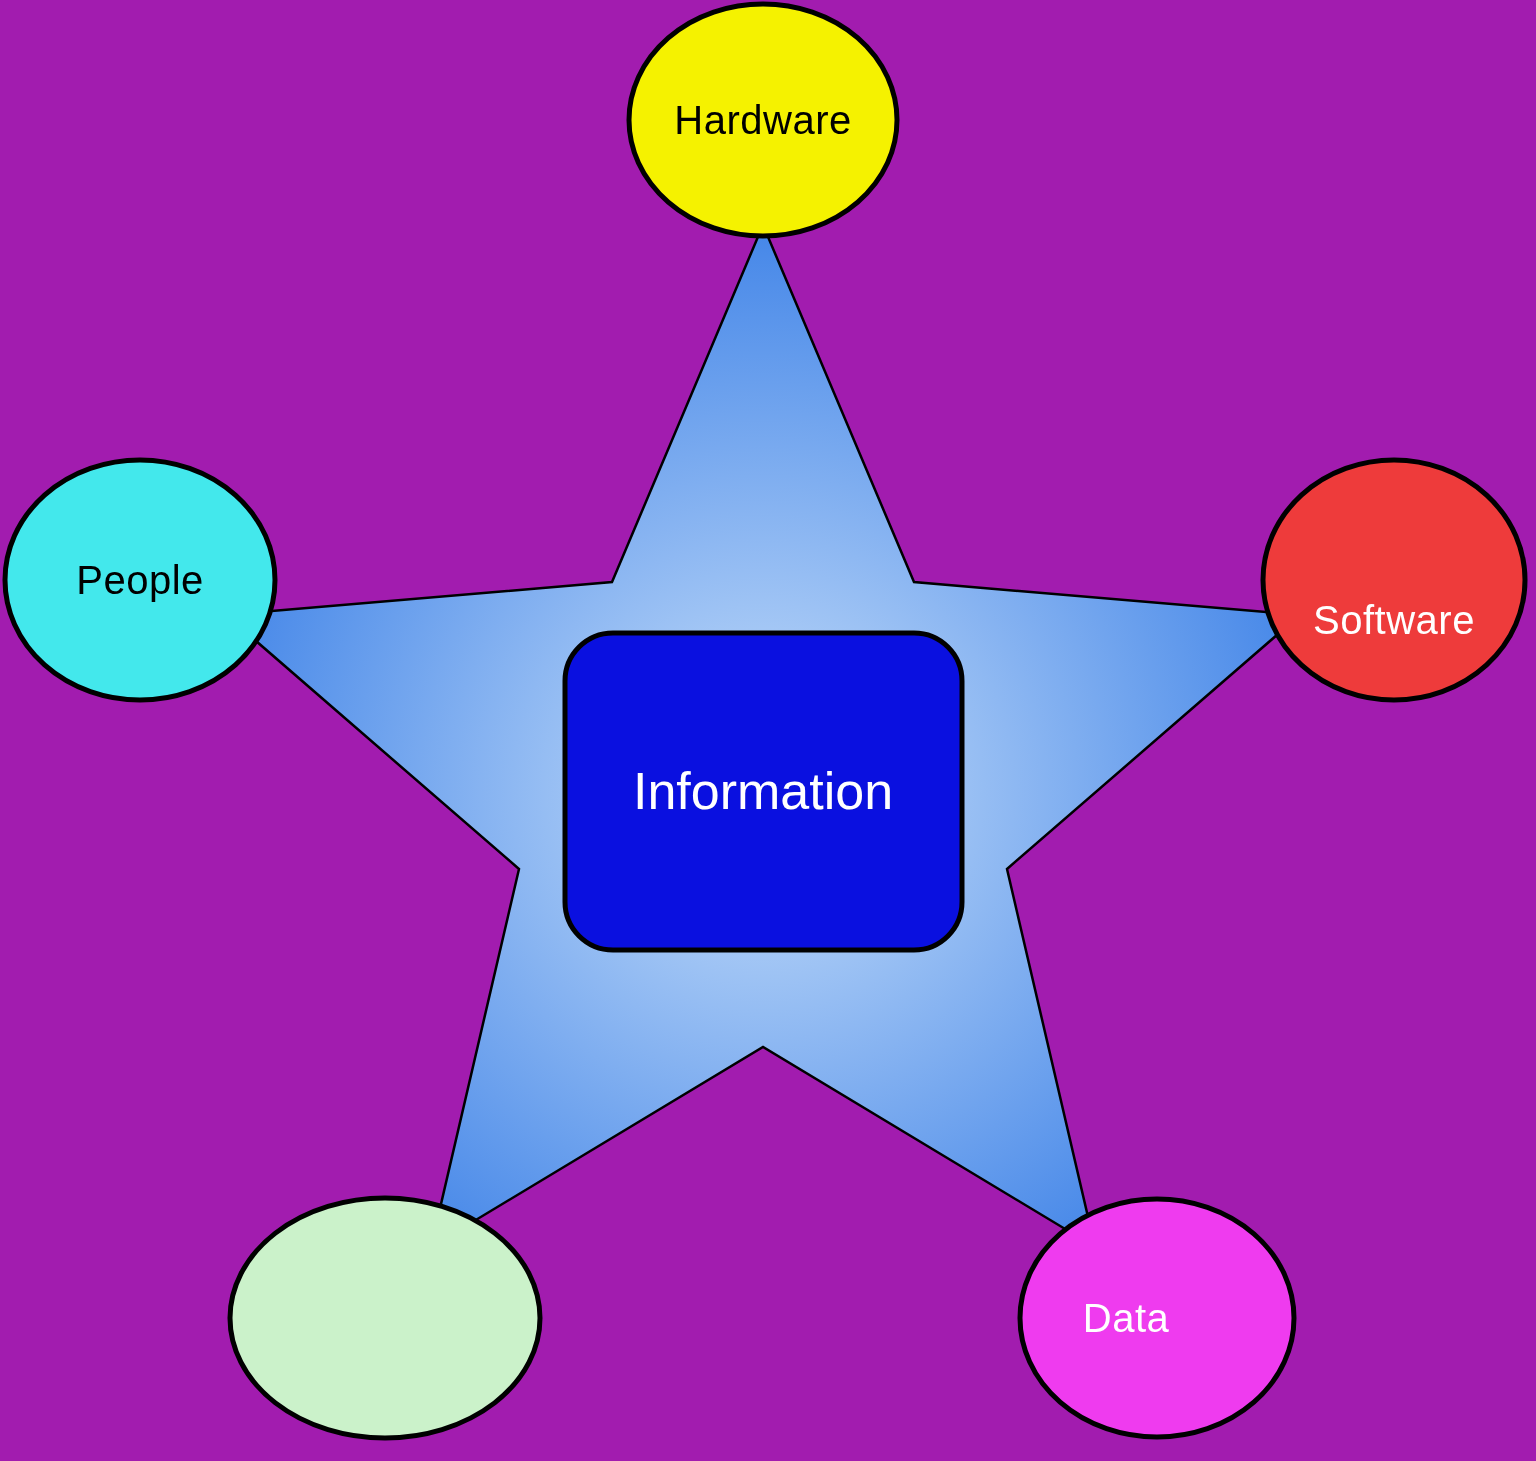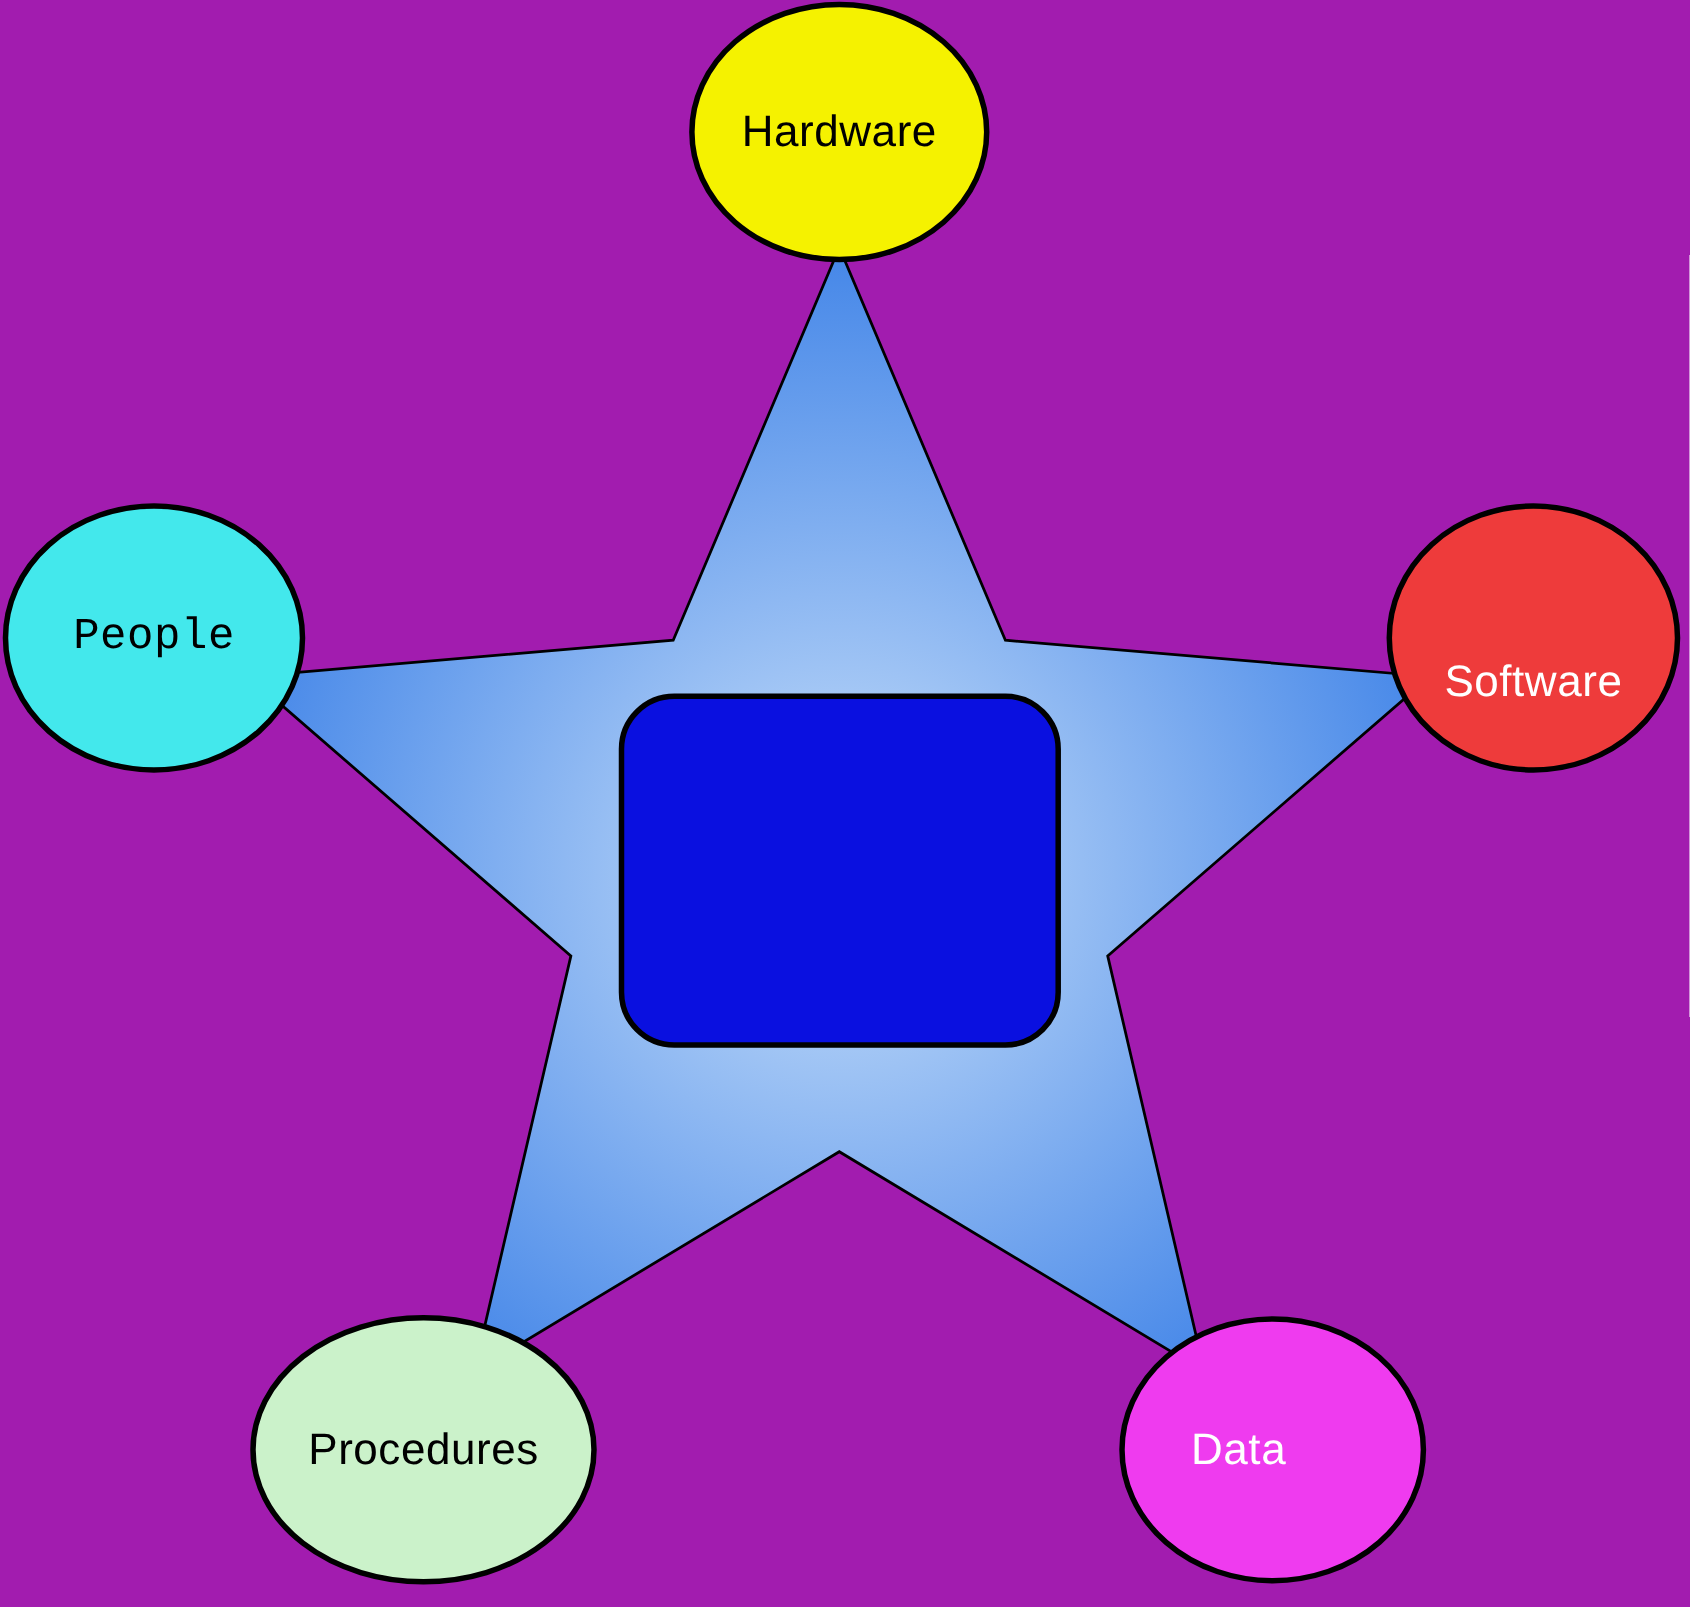--- a/index.html
+++ b/index.html
@@ -63,20 +63,20 @@
 
     <rect x="565" y="633" width="397" height="317" rx="48" ry="48" stroke="#000000" stroke-width="5" fill="#0a10e0"></rect>
   </svg>
 
   <div class="node-label" style="left: 763px; top: 120px; color: rgb(0, 0, 0);">Hardware</div>
 
   <div class="node-label" style="left: 1394px; top: 580px; color: rgb(255, 255, 255); margin-top: 40px;">Software</div>
 
   <div class="node-label" style="left: 1126px; top: 1318px; color: rgb(255, 255, 255);">Data</div>
 
-  <div class="node-label" style="left: 385px; top: 1318px; color: rgb(0, 0, 0);">Procedures</div>
 
-  <div class="node-label" style="left: 140px; top: 580px; color: rgb(0, 0, 0); font-family: Liberation Mono, monospace;">People</div>
+  <div class="node-label" style="left: 140px; top: 580px; color: rgb(0, 0, 0);">People</div>
 
   <div class="center-label" style="color: rgb(255, 255, 255);">
+    <span>Information</span>
   </div>
 
 </div>
 
 </body></html>

